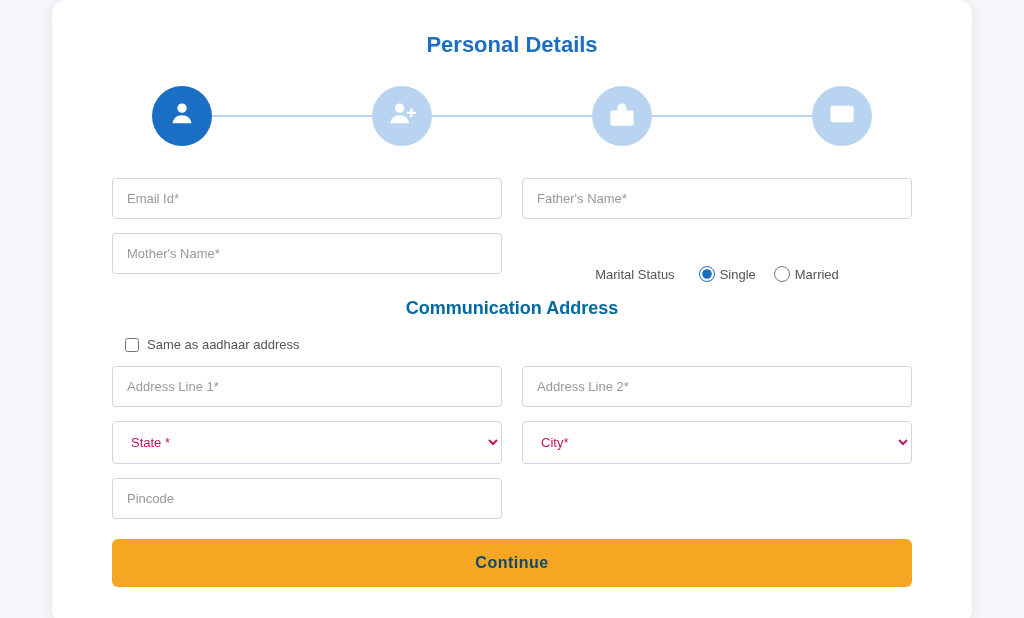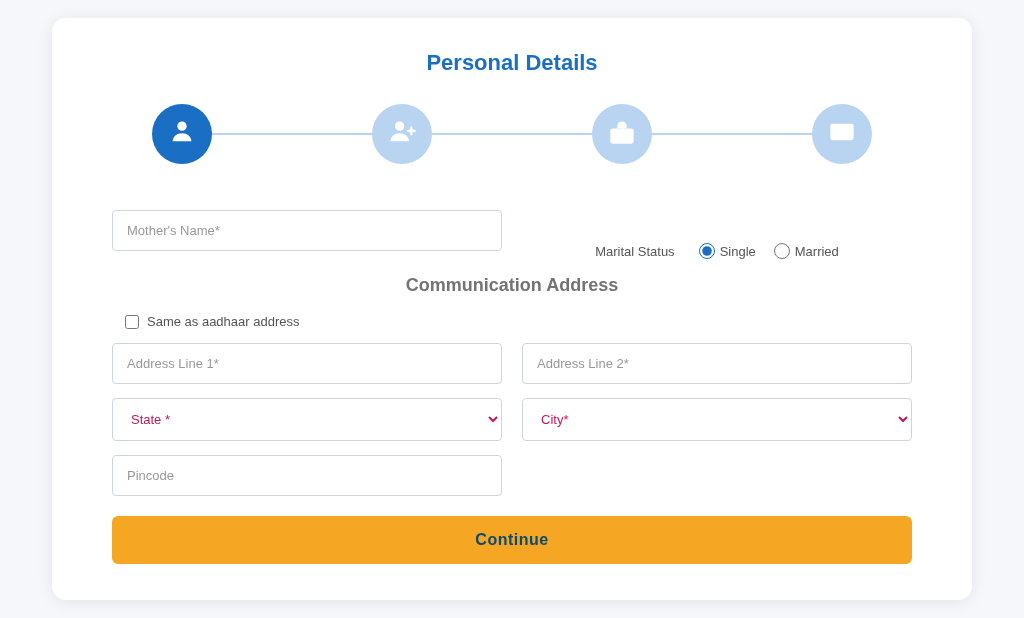--- a/index.html
+++ b/index.html
@@ -60,21 +60,21 @@
       width: 28px;
       height: 28px;
       fill: #fff;
     }
     
     .form-section {
       margin-bottom: 16px;
     }
     .section-title {
       text-align: center;
-      color: #737373;
+      color: #0369a1;
       font-size: 18px;
       font-weight: 700;
       margin-bottom: 18px;
     }
     .form-row {
       display: flex;
       gap: 20px;
       margin-bottom: 14px;
     }
     .form-group {
@@ -225,20 +225,26 @@
           <circle cx="8" cy="12" r="2.5"></circle>
           <line x1="13" y1="10" x2="19" y2="10" stroke="#fff" stroke-width="1.5" stroke-linecap="round"></line>
           <line x1="13" y1="14" x2="19" y2="14" stroke="#fff" stroke-width="1.5" stroke-linecap="round"></line>
         </svg>
       </span>
     </div>
   </div>
 
   <div class="form-section">
     <div class="form-row">
+      <div class="form-group">
+        <input type="email" placeholder="Email Id*" style="">
+      </div>
+      <div class="form-group">
+        <input type="text" placeholder="Father's Name*" style="">
+      </div>
     </div>
     <div class="form-row">
       <div class="form-group">
         <input type="text" placeholder="Mother's Name*" style="">
       </div>
       <div class="form-group right-field">
         <div class="marital-row">
           <span class="marital-label">Marital Status</span>
           <div class="radio-group">
             <label class="radio-item">

